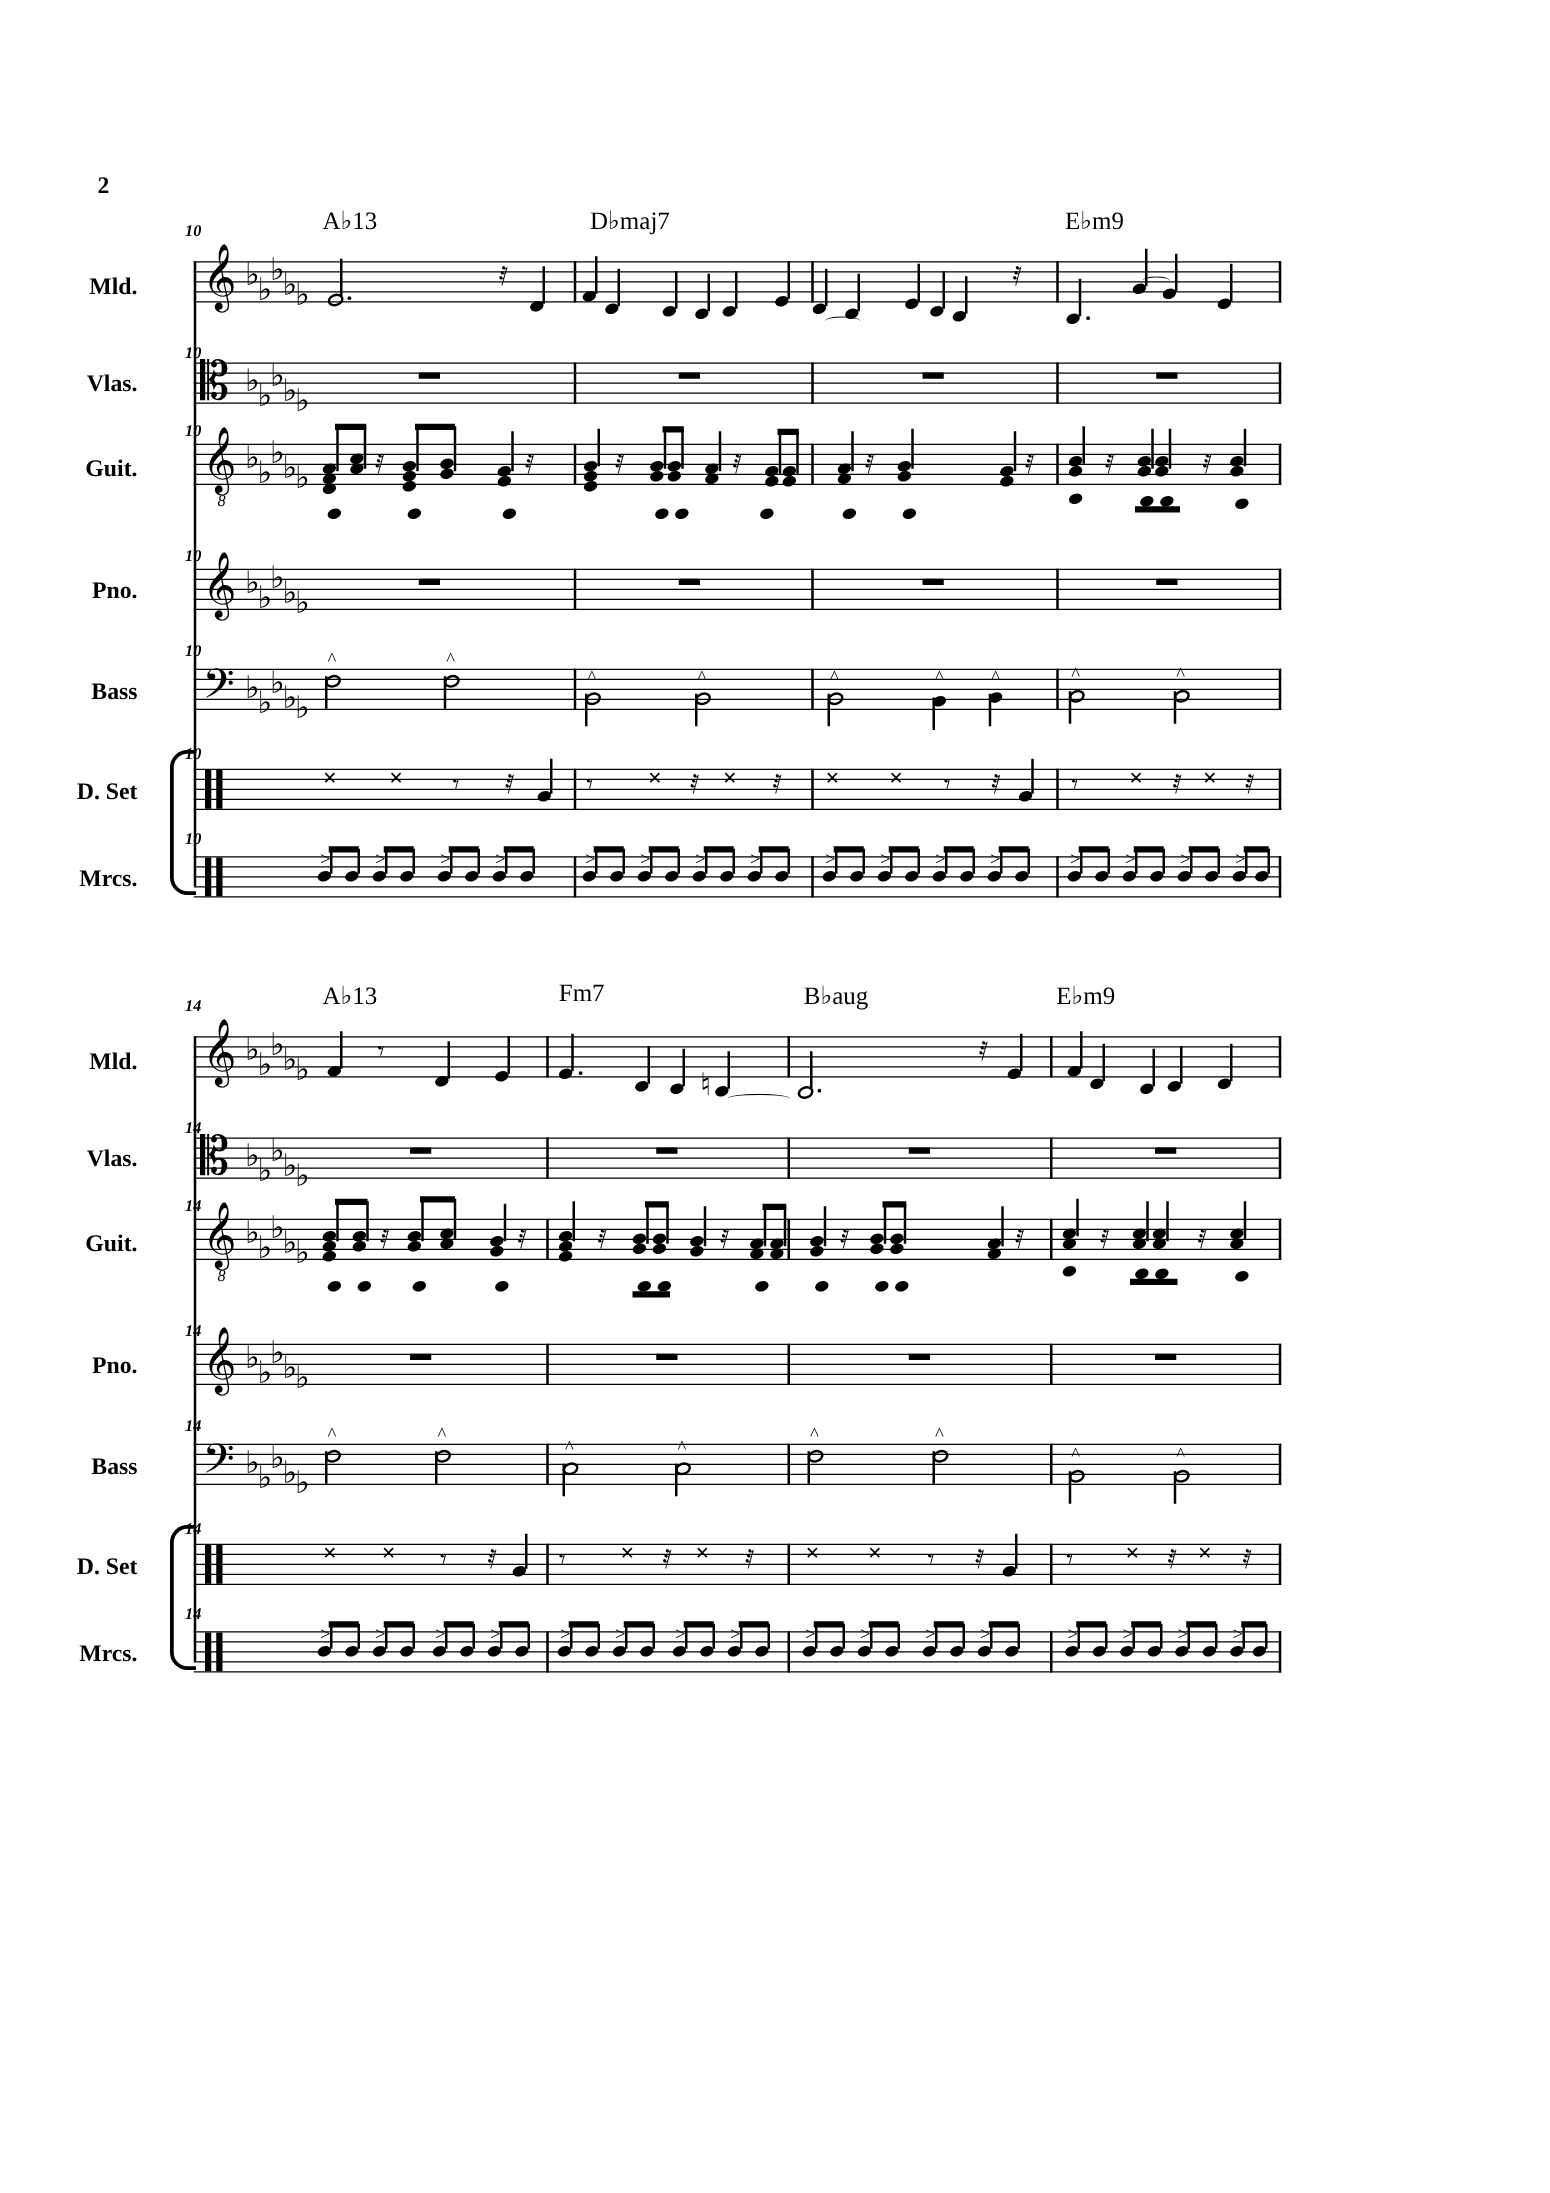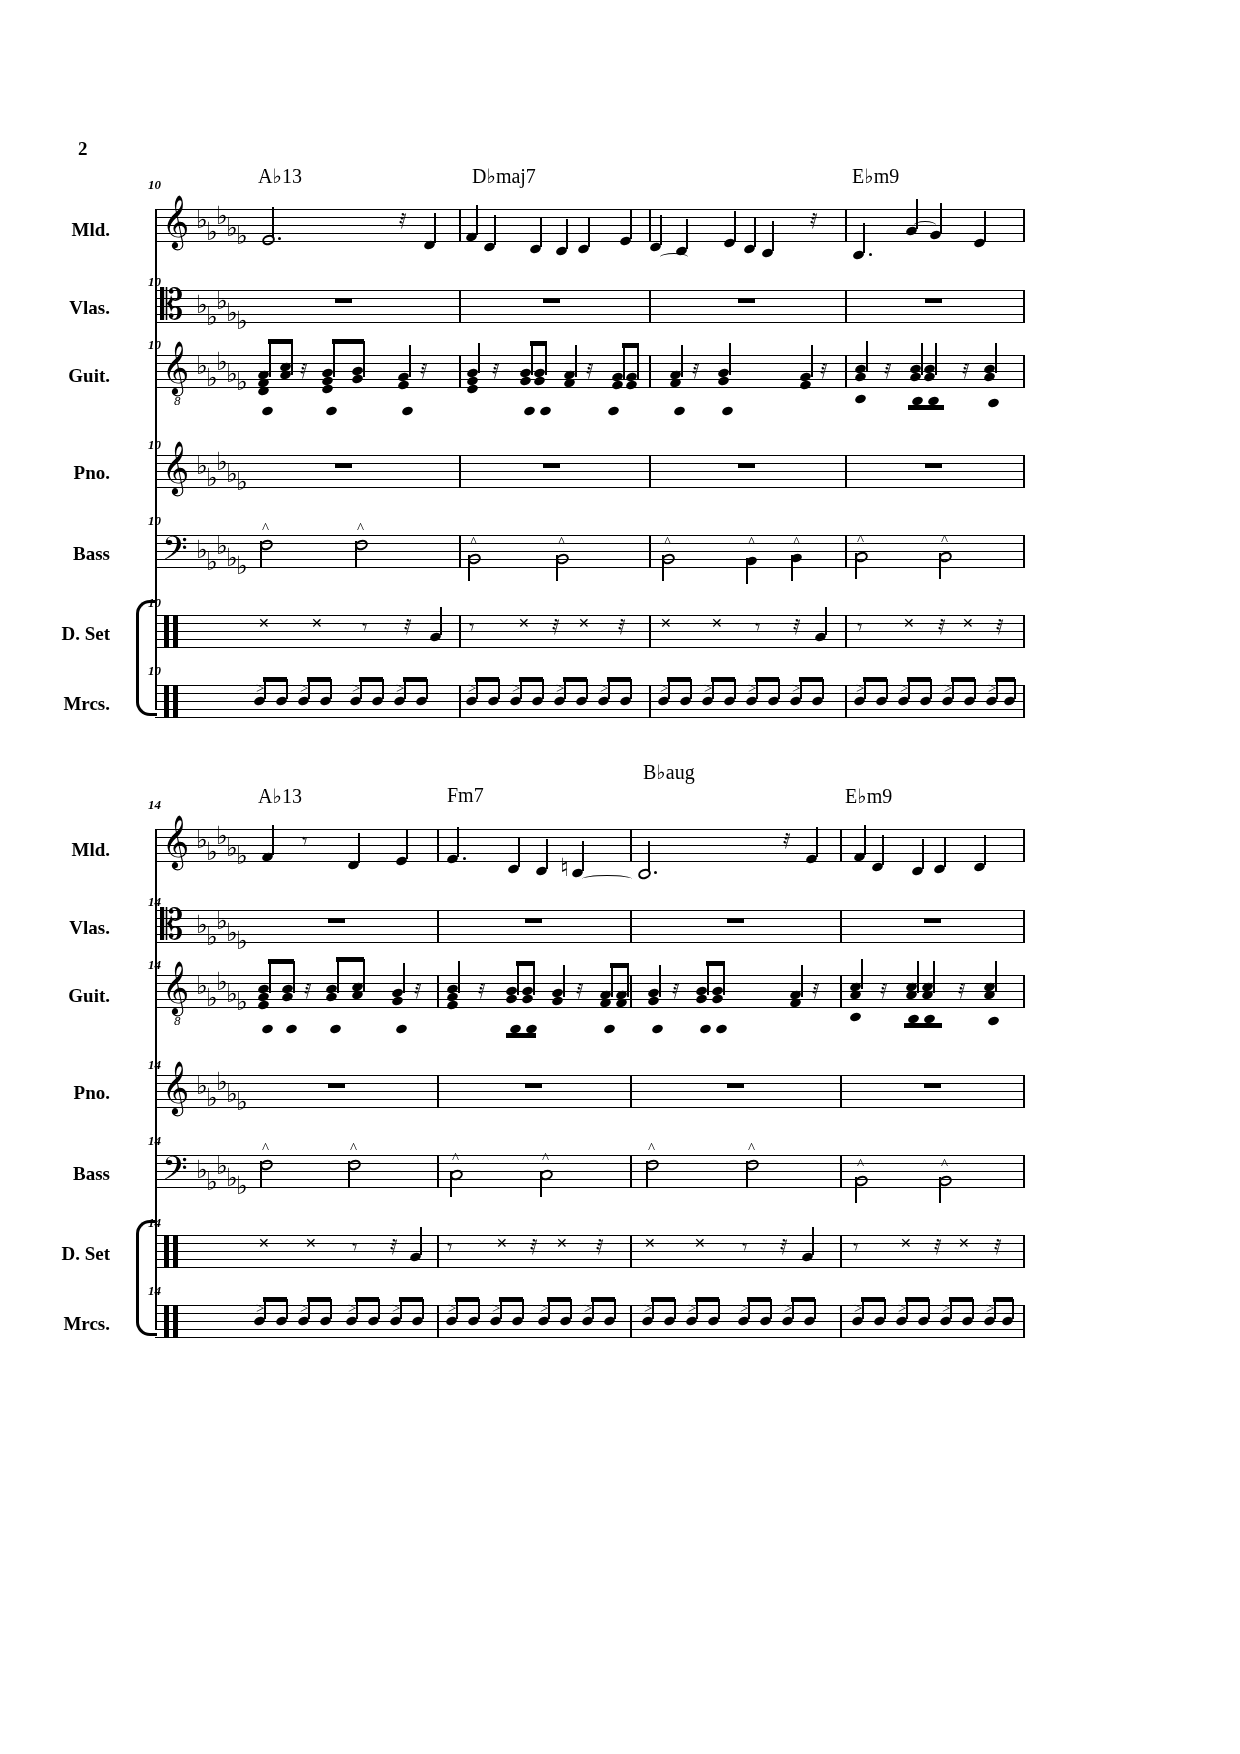--- a/index.html
+++ b/index.html
@@ -545,21 +545,21 @@
       <div class="barline" style="left:649px"></div>
       <div class="barline" style="left:845px"></div>
       <div class="barline" style="left:1023px"></div>
     </div>
   </div>
 
   <div class="system" style="top:0">
 
     <div class="chord" style="left:258px;top:784px">A♭13</div>
     <div class="chord" style="left:447px;top:784px">Fm7</div>
-    <div class="chord" style="left:643px;top:760px">B♭aug</div>
+    <div class="chord" style="left:643px;top:784px">B♭aug</div>
     <div class="chord" style="left:845px;top:784px">E♭m9</div>
 
     <div class="sysbar" style="left:155px;top:829px;height:500px"></div>
     <div class="brace" style="left:136px;top:1220px;height:110px;"></div>
 
     <div class="staff-row" style="top:829px">
       <div class="inst-label" style="left:-10px;top:10px">Mld.</div>
       <div class="measure-num" style="left:148px;top:-32px">14</div>
       <div class="staff" style="left:155px;width:870px">
           <div class="ln l0"></div>

